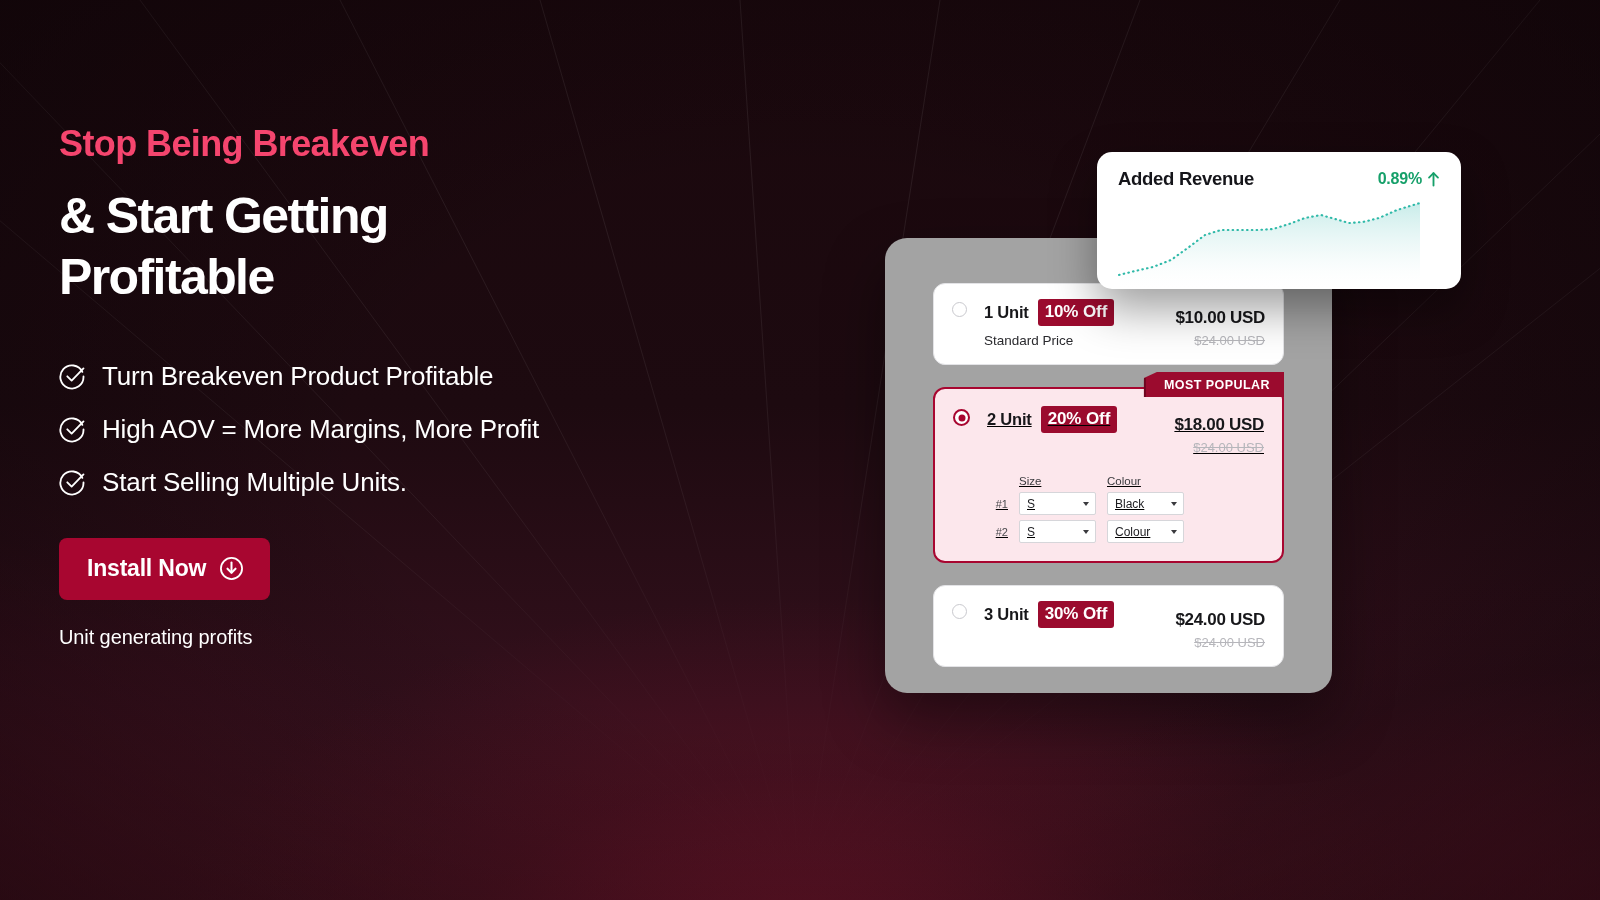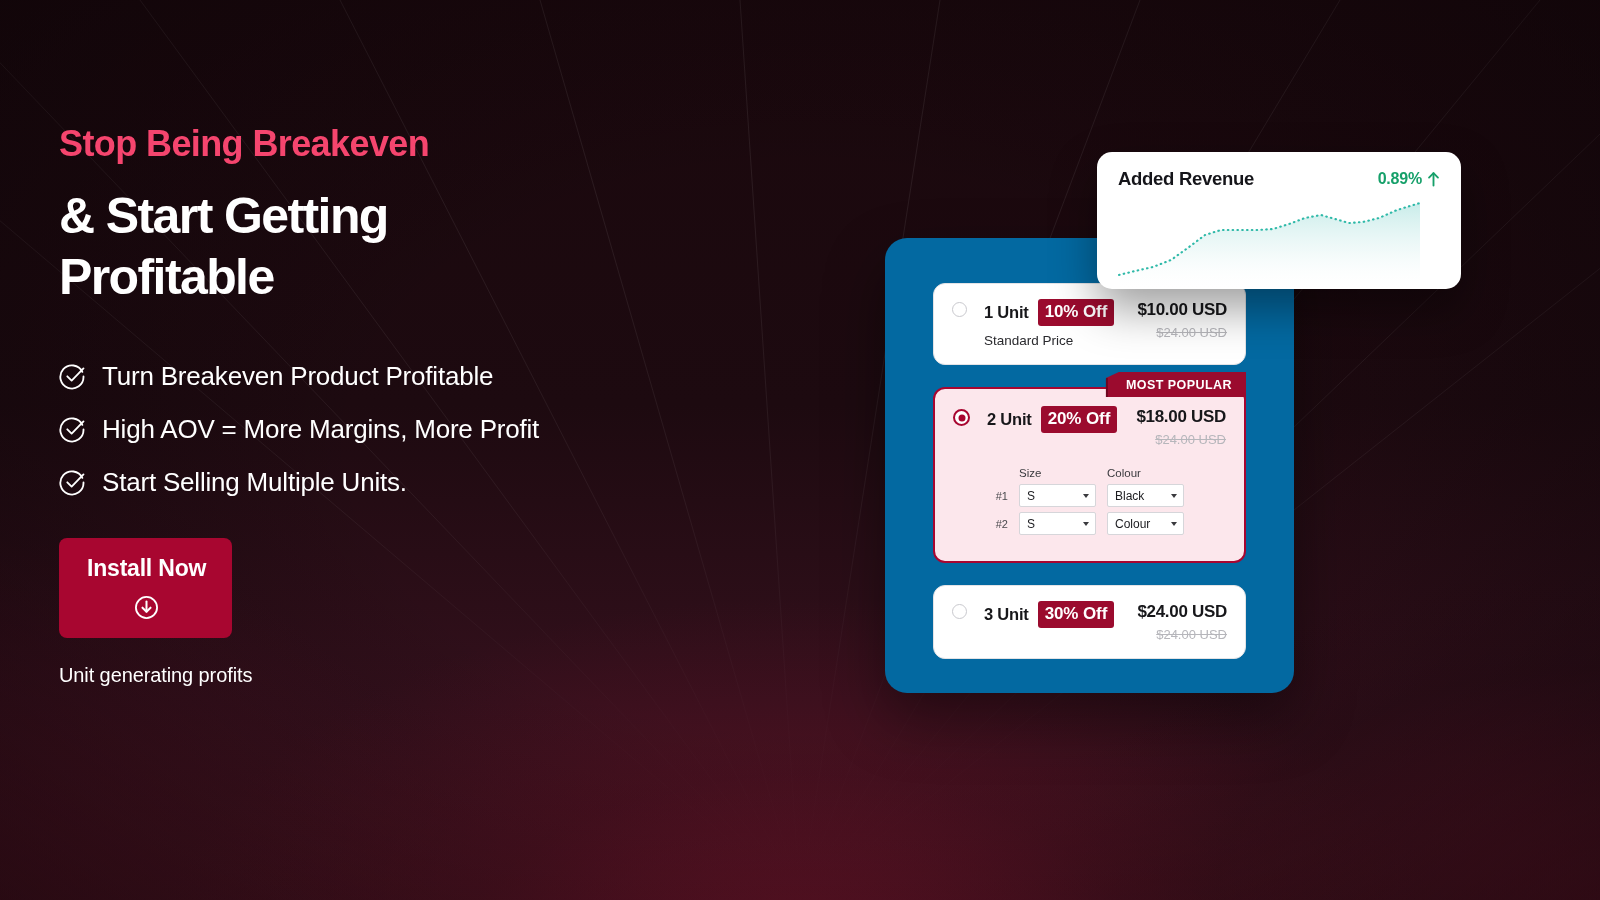--- a/index.html
+++ b/index.html
@@ -66,56 +66,56 @@
   .cta-btn {
     display: inline-flex; align-items: center; gap: 13px;
     background: #A80630;
     color: #ffffff;
     border: none; border-radius: 8px;
     padding: 17px 26px 18px 28px;
     font-family: "Liberation Sans", sans-serif;
     font-size: 23px; font-weight: 700;
     letter-spacing: -0.2px;
     cursor: pointer;
-    flex-direction: column;
   }
   .dl-icon { width: 25px; height: 25px; display: block; }
   .cta-sub {
     margin-top: 26px;
     font-size: 20px; font-weight: 500;
     color: #ffffff;
     letter-spacing: -0.1px;
   }
 
   
   .pricing-card {
     position: absolute;
     left: 885px; top: 238px;
-    width: 409px; height: 455px;
-    background: #0369a1;
+    width: 447px; height: 455px;
+    background: #a3a3a3;
     border-radius: 22px;
     box-shadow: 0 26px 60px rgba(0,0,0,0.40);
   }
   .options {
     position: absolute;
     left: 48px; right: 48px; top: 45px;
   }
   .option {
     position: relative;
     border: 1px solid #E3E3E6;
     border-radius: 12px;
     background: #ffffff;
     padding: 15px 18px 16px 18px;
     min-height: 71px;
   }
   .option + .option { margin-top: 22px; }
   .option.selected {
     border: 2px solid #A80630;
     background: #FCE7EC;
-    padding: 17px 18px 26px 18px;
+    padding: 17px 18px 18px 18px;
+    text-decoration: underline;
   }
   .opt-top { display: flex; align-items: flex-start; }
   .radio {
     flex: 0 0 auto;
     width: 15px; height: 15px;
     border-radius: 50%;
     border: 1.4px solid #C9C9CE;
     background: #fff;
     margin-top: 3px;
   }
@@ -146,21 +146,21 @@
     font-size: 17px; font-weight: 700;
     padding: 3px 7px 4px 7px;
     border-radius: 3px;
     letter-spacing: -0.1px;
     text-align: center;
   }
   .opt-sub {
     margin-top: 7px;
     font-size: 13.5px; font-weight: 400; color: #2A2A2E;
   }
-  .opt-prices { text-align: right; flex: 0 0 auto; padding-top: 1px; }
+  .opt-prices { text-align: right; flex: 0 0 auto; padding-top: 1px; margin-top: 8px; }
   .price-now {
     font-size: 17px; font-weight: 700; color: #17171A;
     letter-spacing: -0.3px; white-space: nowrap;
   }
   .price-was {
     margin-top: 5px;
     font-size: 13px; font-weight: 400; color: #B6B6BB;
     text-decoration: line-through;
     white-space: nowrap;
   }

